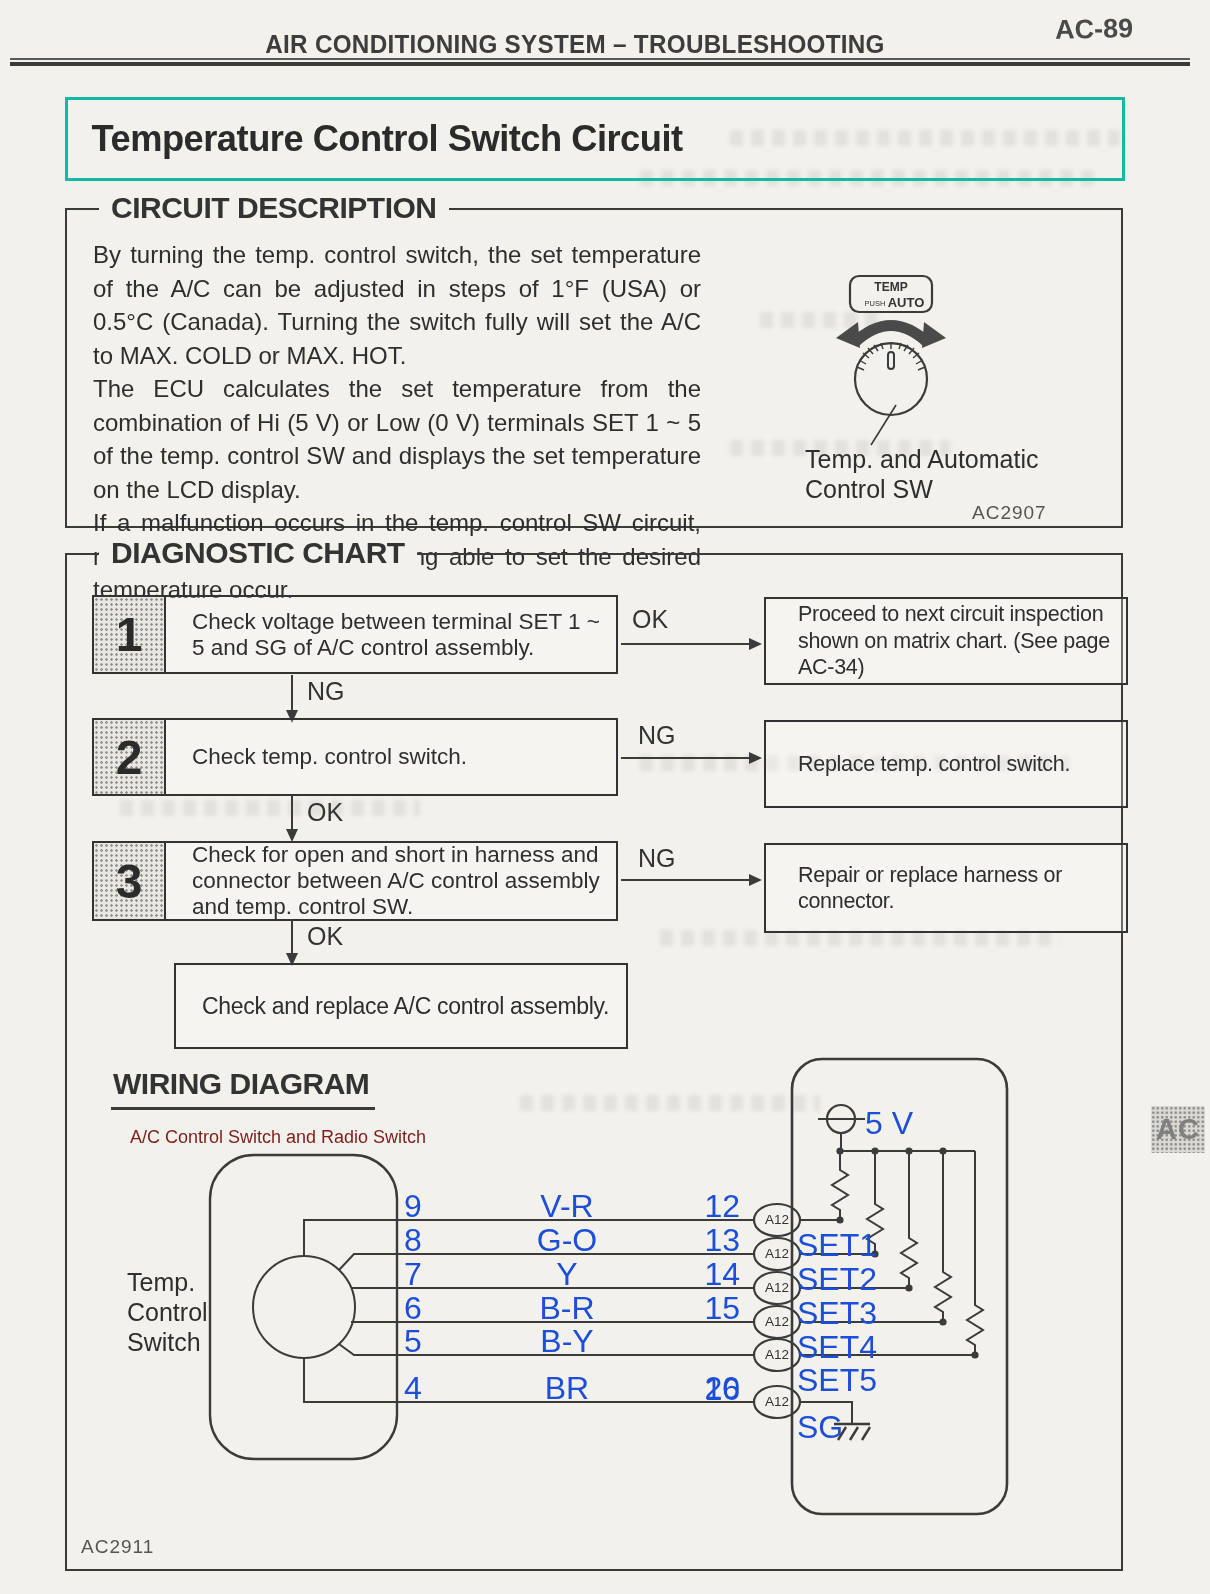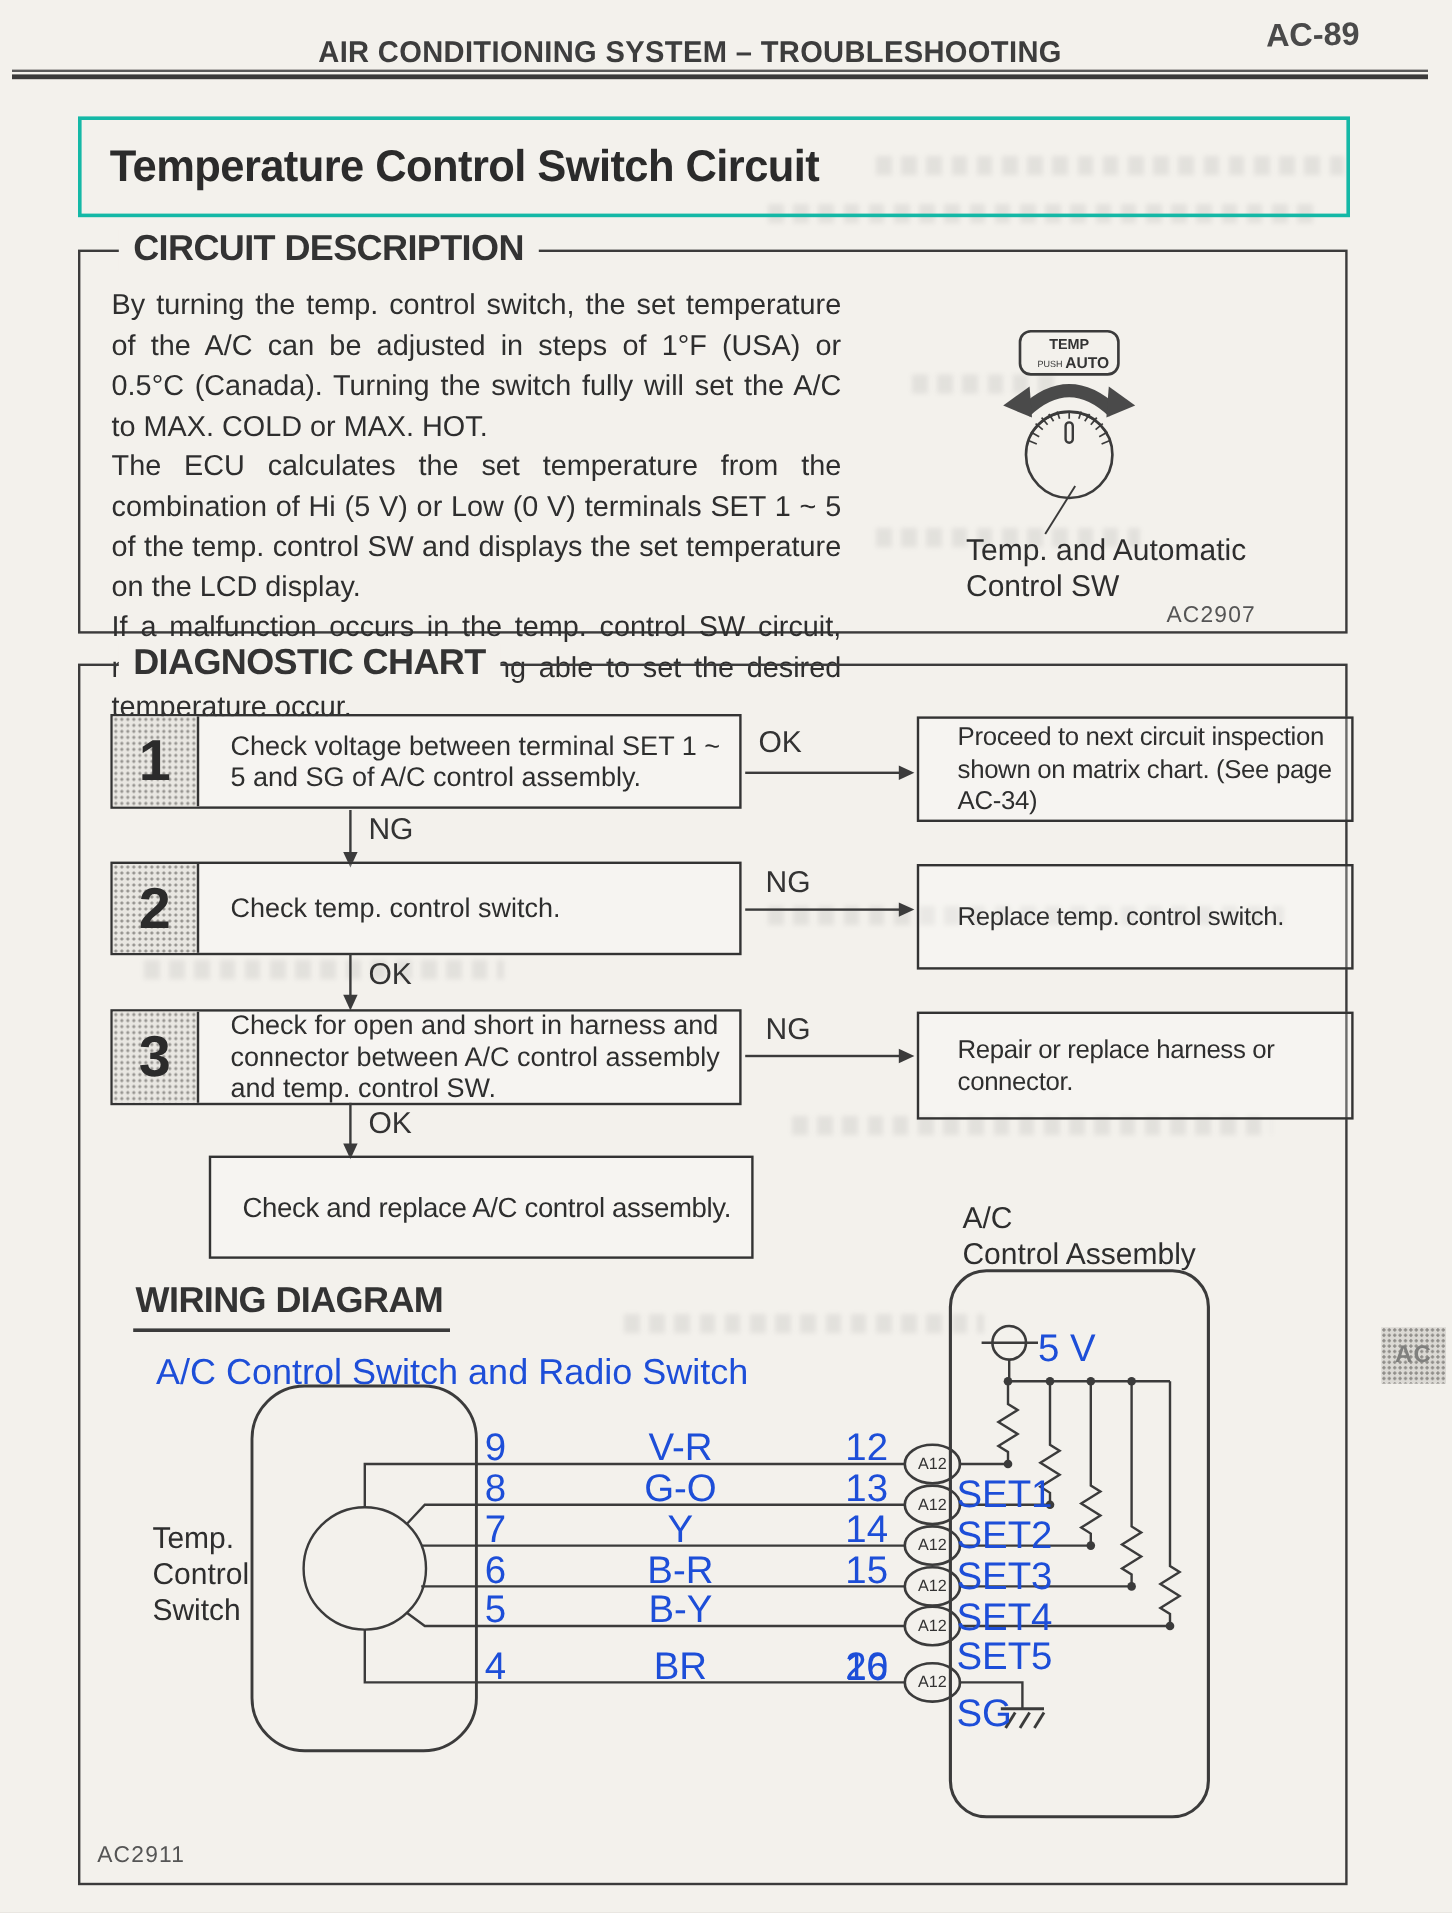--- a/index.html
+++ b/index.html
@@ -41,37 +41,37 @@
   .harrow{position:absolute;height:2.2px;background:#3b3b3b;}
   .harrow::after{content:'';position:absolute;right:-11px;top:-5px;
     border-left:13px solid #3b3b3b;border-top:6px solid transparent;border-bottom:6px solid transparent;}
   .varrow{position:absolute;width:2.2px;background:#3b3b3b;}
   .varrow::after{content:'';position:absolute;bottom:-11px;left:-5px;
     border-top:13px solid #3b3b3b;border-left:6px solid transparent;border-right:6px solid transparent;}
   .flowlabel{position:absolute;font-size:25px;color:#333;}
   
   .wiring-title{position:absolute;margin:0;font-size:30px;font-weight:bold;color:#333;
     border-bottom:3.5px solid #3b3b3b;padding:0 6px 6px 2px;letter-spacing:-.5px;}
-  .wiring-sub{position:absolute;font-size:30px;color:#1d4ed8;}
+  .wiring-sub{position:absolute;font-size:18px;color:#7f1d1d;}
   .wlabel{position:absolute;font-size:32px;color:#1d4ed8;}
   .wlabel-c{text-align:center;}
   .wlabel-r{text-align:right;}
   .a12{position:absolute;width:42px;text-align:center;font-size:13.5px;color:#333;line-height:22px;}
   .prelines{white-space:pre-line;font-size:25px;line-height:30px;color:#2e2e2e;}
   .figcode{position:absolute;font-size:19px;color:#555;letter-spacing:1px;}
   svg{overflow:visible;}
   svg text{font-family:"Liberation Sans",sans-serif;fill:#333;}
   .stroke{stroke:#3b3b3b;fill:none;}
   
   .ac-tab{top:1106px;left:1151px;width:54px;height:47px;
     background-color:#dcdad5;
     background-image:radial-gradient(circle,#8f8d89 1.1px,transparent 1.5px);
     background-size:4.5px 4.5px;
     display:flex;align-items:center;justify-content:center;
-    font-size:20px;font-weight:bold;color:#80807e;letter-spacing:1px;}
+    font-size:29px;font-weight:bold;color:#80807e;letter-spacing:1px;}
   
   .ghost{position:absolute;height:16px;opacity:.35;filter:blur(2px);
     background:repeating-linear-gradient(90deg,rgba(110,110,110,.35) 0 13px,transparent 13px 21px);}
 </style>
 </head>
 <body>
 
 <div class="page">
 
   <div class="ghost abs" style="top:130px;left:730px;width:390px;"></div>
@@ -253,22 +253,20 @@
         <ellipse cx="700" cy="296" rx="23" ry="16"></ellipse>
         <ellipse cx="700" cy="330" rx="23" ry="16"></ellipse>
         <ellipse cx="700" cy="363" rx="23" ry="16"></ellipse>
         <ellipse cx="700" cy="410" rx="23" ry="16"></ellipse>
       </g>
     </svg>
 
     <div class="abs prelines" style="top:712px;left:60px;">Temp.
 Control
 Switch</div>
-    <div class="abs prelines" style="top:445px;left:735px;">A/C
-Control Assembly</div>
     <span class="wlabel" style="top:550px;left:798px;">5 V</span>
 
     <span class="wlabel" style="top:633px;left:337px;">9</span>
     <span class="wlabel wlabel-c" style="top:633px;left:415px;width:170px;">V-R</span>
     <span class="wlabel wlabel-r" style="top:633px;left:623px;width:50px;">12</span>
     <span class="a12" style="top:654px;left:689px;">A12</span>
     <span class="wlabel" style="top:672px;left:730px;">SET1</span>
 
     <span class="wlabel" style="top:667px;left:337px;">8</span>
     <span class="wlabel wlabel-c" style="top:667px;left:415px;width:170px;">G-O</span>

